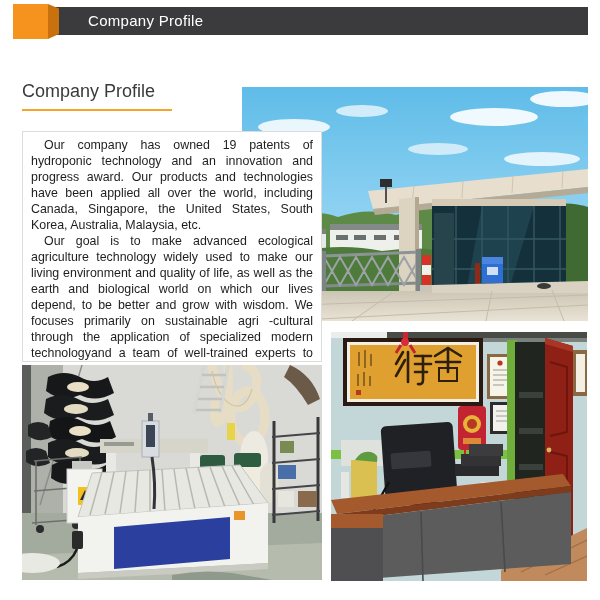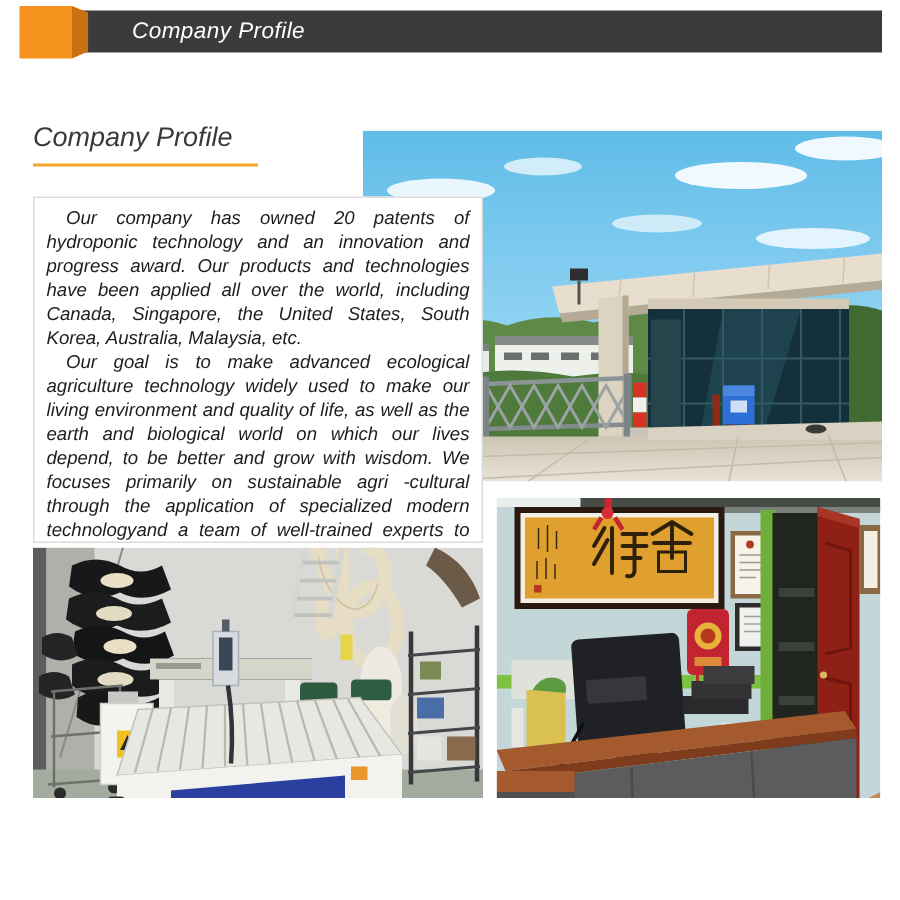--- a/index.html
+++ b/index.html
@@ -1,17 +1,17 @@
 <!DOCTYPE html>
 <html><head>
 <meta charset="utf-8">
 <style>
   html,body{margin:0;padding:0;background:#ffffff;}
-  .page{position:relative;width:600px;height:532px;background:#ffffff;overflow:hidden;
-        font-family:"Liberation Sans","DejaVu Sans",sans-serif;font-style:italic;}
+  .page{position:relative;width:600px;height:600px;background:#ffffff;overflow:hidden;
+        font-family:"Liberation Sans","DejaVu Sans",sans-serif;}
 
   
   .hdr-bar{position:absolute;left:48px;top:7px;width:540px;height:28px;background:#3b3b3d;}
   .hdr-title{display:block;padding-left:40px;line-height:28px;font-size:15px;color:#ffffff;letter-spacing:.3px;}
   .hdr-tab{position:absolute;left:13px;top:4px;width:35px;height:35px;background:#f6921e;}
   .hdr-fold{position:absolute;left:48px;top:4px;width:11px;height:35px;background:#c9700f;
             clip-path:polygon(0 0,100% 13%,100% 86%,0 100%);}
 
   
   .sec-title{position:absolute;left:22px;top:81px;margin:0;font-size:18px;font-weight:400;color:#3a3a3a;}
@@ -152,21 +152,21 @@
         <line x1="40" y1="234" x2="346" y2="218"></line>
         <line x1="150" y1="206" x2="110" y2="234"></line>
         <line x1="250" y1="204" x2="244" y2="234"></line>
         <line x1="310" y1="203" x2="322" y2="234"></line>
       </g>
       <ellipse cx="302" cy="199" rx="7" ry="3" fill="#3a3a38"></ellipse>
     </svg>
   </figure>
 
   <div class="about">
-    <p>Our company has owned 20 patents of hydroponic technology and an innovation and progress award. Our products and technologies have been applied all over the world, including Canada, Singapore, the United States, South Korea, Australia, Malaysia, etc.</p>
+    <p>Our company has owned 19 patents of hydroponic technology and an innovation and progress award. Our products and technologies have been applied all over the world, including Canada, Singapore, the United States, South Korea, Australia, Malaysia, etc.</p>
     <p>Our goal is to make advanced ecological agriculture technology widely used to make our living environment and quality of life, as well as the earth and biological world on which our lives depend, to be better and grow with wisdom. We focuses primarily on sustainable agri -cultural through the application of specialized modern technologyand a team of well-trained experts to help enhance andincrease crop product -ion efficiency under various climatic conditions.</p>
   </div>
 
   <figure class="ph-shop">
     <svg viewBox="0 0 300 215">
       <rect width="300" height="215" fill="#d9dad6"></rect>
       <rect x="0" y="0" width="9" height="215" fill="#5c5e5c"></rect>
       <rect x="9" y="0" width="32" height="150" fill="#aeb0aa"></rect>
       <line x1="60" y1="0" x2="18" y2="140" stroke="#8a8c86" stroke-width="1.4"></line>
 

